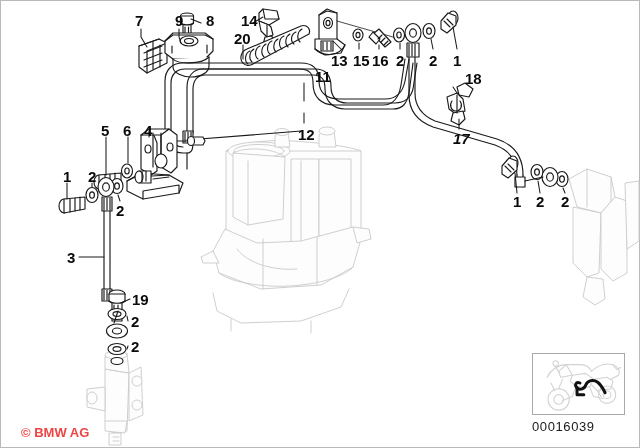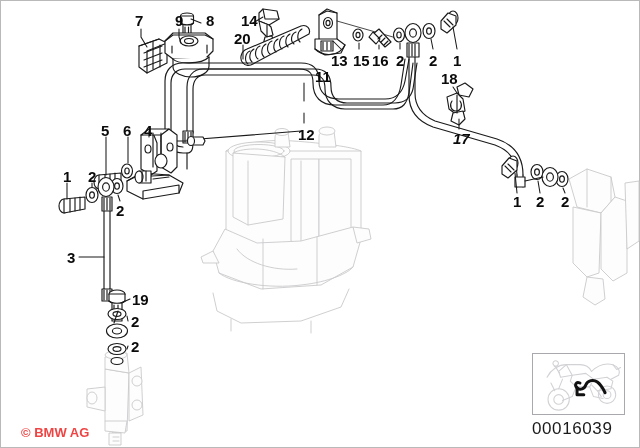--- a/index.html
+++ b/index.html
@@ -17,21 +17,21 @@
   .leader{stroke:#1a1a1a;stroke-width:1.05;fill:none;stroke-linecap:round;}
   .lbl{position:absolute;font-weight:bold;font-size:15px;color:#0a0a0a;
        line-height:1;letter-spacing:0;white-space:nowrap;
        font-family:"Liberation Sans","DejaVu Sans",sans-serif;}
   #copyright{position:absolute;left:20px;top:424px;font-weight:bold;font-size:13px;color:#ef4444;white-space:nowrap;}
   #thumb-box{position:absolute;left:531px;top:352px;width:93px;height:62px;
              border:1px solid #a8a8ad;background:#fff;box-sizing:border-box;}
   #thumb-box svg{display:block;width:100%;height:100%;}
   .moto{fill:none;stroke:#d2d2d6;stroke-width:1.1;stroke-linejoin:round;stroke-linecap:round;}
   .hl{fill:none;stroke:#111;stroke-width:3.1;stroke-linejoin:round;stroke-linecap:round;}
-  #diagram-id{position:absolute;left:531px;top:418px;font-size:17px;color:#1a1a1a;
+  #diagram-id{position:absolute;left:531px;top:418px;font-size:13px;color:#1a1a1a;
               letter-spacing:0.6px;white-space:nowrap;
               font-family:"Liberation Sans","DejaVu Sans",sans-serif;}
 </style>
 </head>
 <body>
 
 <div id="sheet">
 
   <svg class="layer" viewBox="0 0 640 448">
     <g>
@@ -349,21 +349,21 @@
   <div class="lbl" style="left:240px;top:12px;">14</div>
   <div class="lbl" style="left:233px;top:30px;">20</div>
   <div class="lbl" style="left:314px;top:68px;">11</div>
   <div class="lbl" style="left:297px;top:126px;">12</div>
   <div class="lbl" style="left:330px;top:52px;">13</div>
   <div class="lbl" style="left:352px;top:52px;">15</div>
   <div class="lbl" style="left:371px;top:52px;">16</div>
   <div class="lbl" style="left:395px;top:52px;">2</div>
   <div class="lbl" style="left:428px;top:52px;">2</div>
   <div class="lbl" style="left:452px;top:52px;">1</div>
-  <div class="lbl" style="left:440px;top:70px;text-align:center;">18</div>
+  <div class="lbl" style="left:464px;top:70px;text-align:center;">18</div>
   <div class="lbl" style="left:452px;top:130px;font-style:italic;">17</div>
   <div class="lbl" style="left:100px;top:122px;">5</div>
   <div class="lbl" style="left:122px;top:122px;">6</div>
   <div class="lbl" style="left:143px;top:122px;">4</div>
   <div class="lbl" style="left:62px;top:168px;">1</div>
   <div class="lbl" style="left:87px;top:168px;">2</div>
   <div class="lbl" style="left:115px;top:202px;">2</div>
   <div class="lbl" style="left:66px;top:249px;">3</div>
   <div class="lbl" style="left:131px;top:291px;">19</div>
   <div class="lbl" style="left:130px;top:313px;">2</div>

